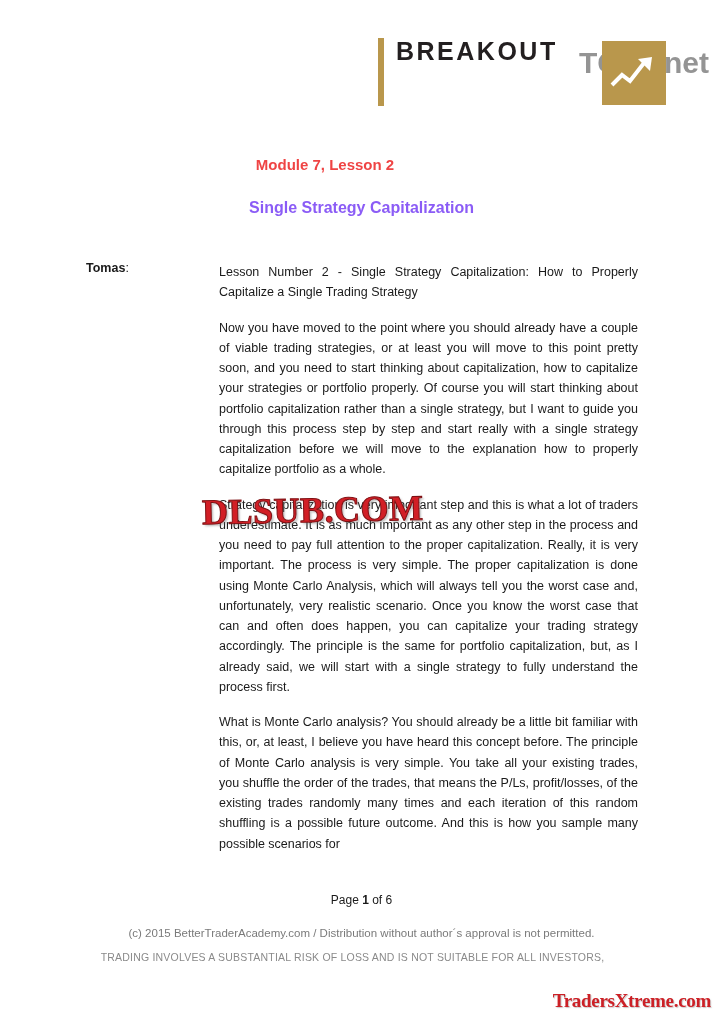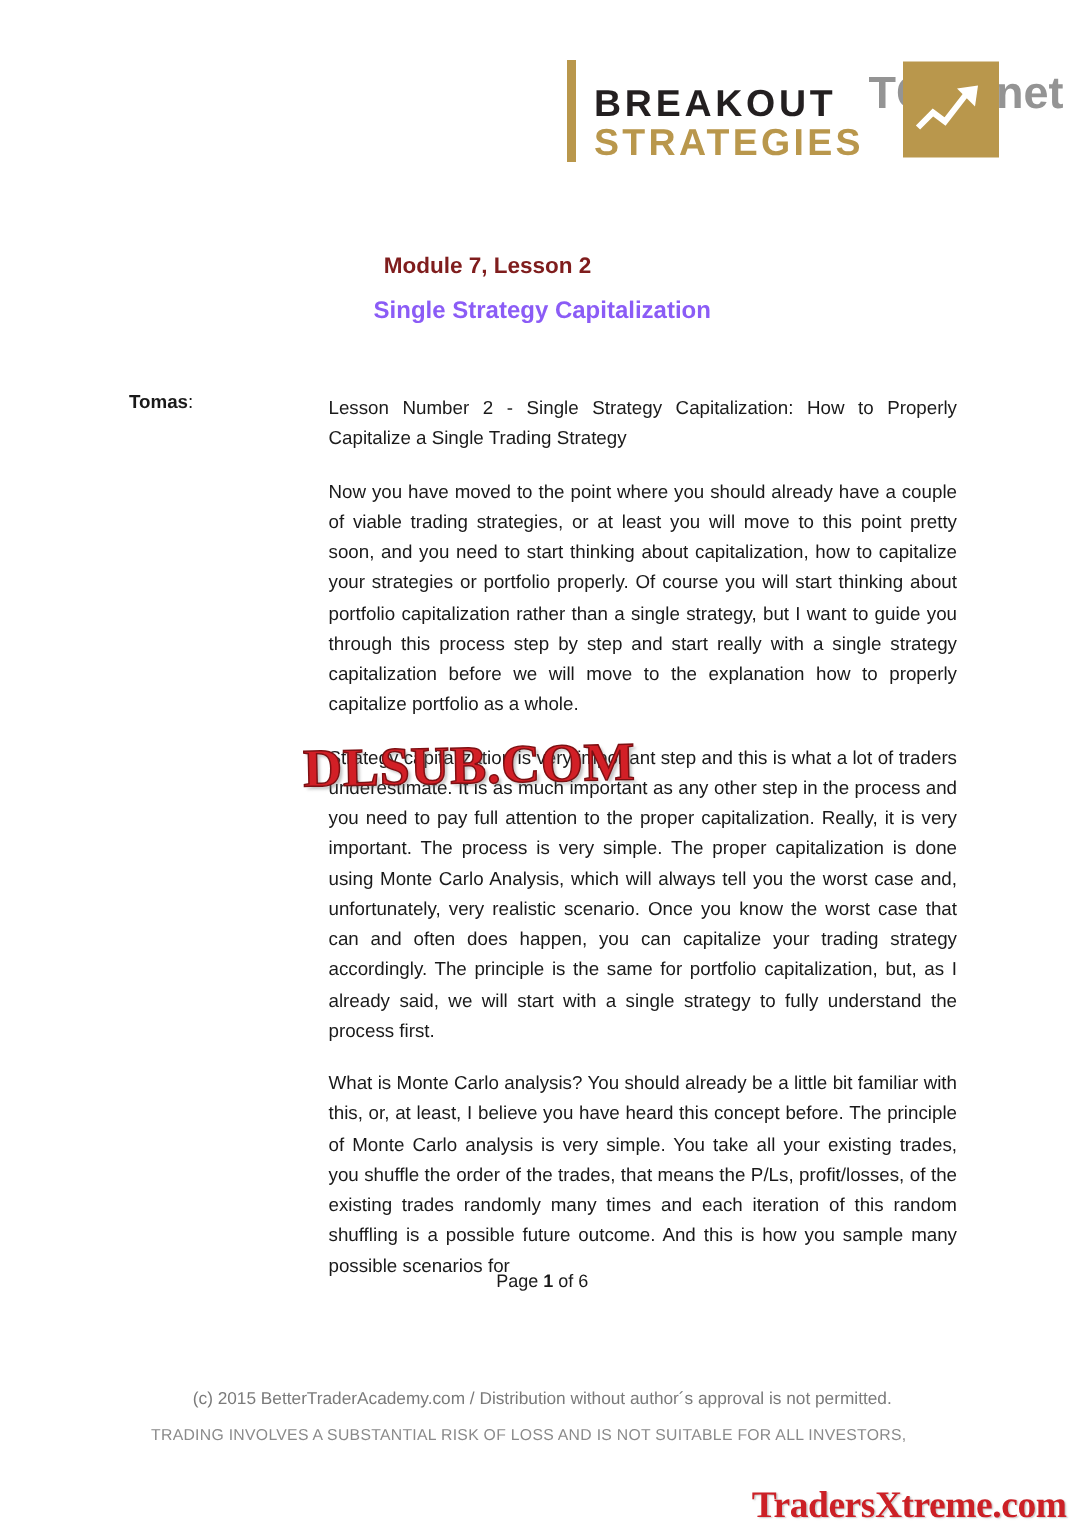--- a/index.html
+++ b/index.html
@@ -37,21 +37,21 @@
   }
 
   
   .logo {
     position: absolute;
     top: 38px;
     left: 378px;
     width: 288px;
     height: 70px;
     display: flex;
-    align-items: flex-end;
+    align-items: flex-start;
   }
   .logo-bar {
     width: 6px;
     background: #b9974c;
     margin-right: 12px;
     height: 68px;
   }
   .logo-text {
     display: flex;
     flex-direction: column;
@@ -88,27 +88,27 @@
     position: relative;
   }
   .logo-badge svg {
     position: absolute;
     left: 0; top: 0;
   }
 
   
   .doc-title {
     position: absolute;
-    top: 169px;
+    top: 156px;
     left: 0;
     width: 650px;
     text-align: center;
     font-size: 15px;
     font-weight: bold;
-    color: #7f1d1d;
+    color: #ef4444;
   }
   .doc-subtitle {
     position: absolute;
     top: 199px;
     left: 0;
     width: 723px;
     text-align: center;
     font-size: 16px;
     font-weight: bold;
     color: #8b5cf6;
@@ -153,21 +153,21 @@
     letter-spacing: 0.5px;
     -webkit-text-stroke: 1px #7d1013;
     text-shadow: 2px 2px 2px rgba(120,120,120,0.45);
     transform: rotate(-1.2deg);
     white-space: nowrap;
   }
 
   
   .page-num {
     position: absolute;
-    top: 847px;
+    top: 893px;
     left: 0;
     width: 723px;
     text-align: center;
     font-size: 12px;
     color: #1a1a1a;
   }
   .page-num b { font-weight: bold; }
 
   .copyright {
     position: absolute;
@@ -188,39 +188,38 @@
     color: #8a8a8a;
     line-height: 1.45;
     letter-spacing: 0.2px;
   }
 
   .wm-bottom {
     position: absolute;
     top: 990px;
     right: 12px;
     font-family: "Liberation Serif", serif;
-    font-size: 25px;
+    font-size: 19px;
     font-weight: bold;
     color: #cc2026;
     letter-spacing: -0.3px;
     text-shadow: 1px 1px 1px rgba(150,150,150,0.5);
   }
 </style>
 </head>
 <body>
 
 <div class="page">
 
   <div class="wm-top">TC4S.net</div>
 
   <div class="logo">
     <div class="logo-bar"></div>
     <div class="logo-text">
       <div class="logo-line1">BREAKOUT</div>
-      <div class="logo-line2">STRATEGIES</div>
     </div>
     <div class="logo-badge">
       <svg width="64" height="64" viewBox="0 0 64 64" aria-hidden="true">
         <polyline points="10,44 20,34 28,40 42,22" fill="none" stroke="#ffffff" stroke-width="4" stroke-linejoin="miter"></polyline>
         <polygon points="36,18 50,16 48,30" fill="#ffffff"></polygon>
         <rect x="10" y="48" width="44" height="3" fill="#ffffff" opacity="0"></rect>
       </svg>
     </div>
   </div>
 

